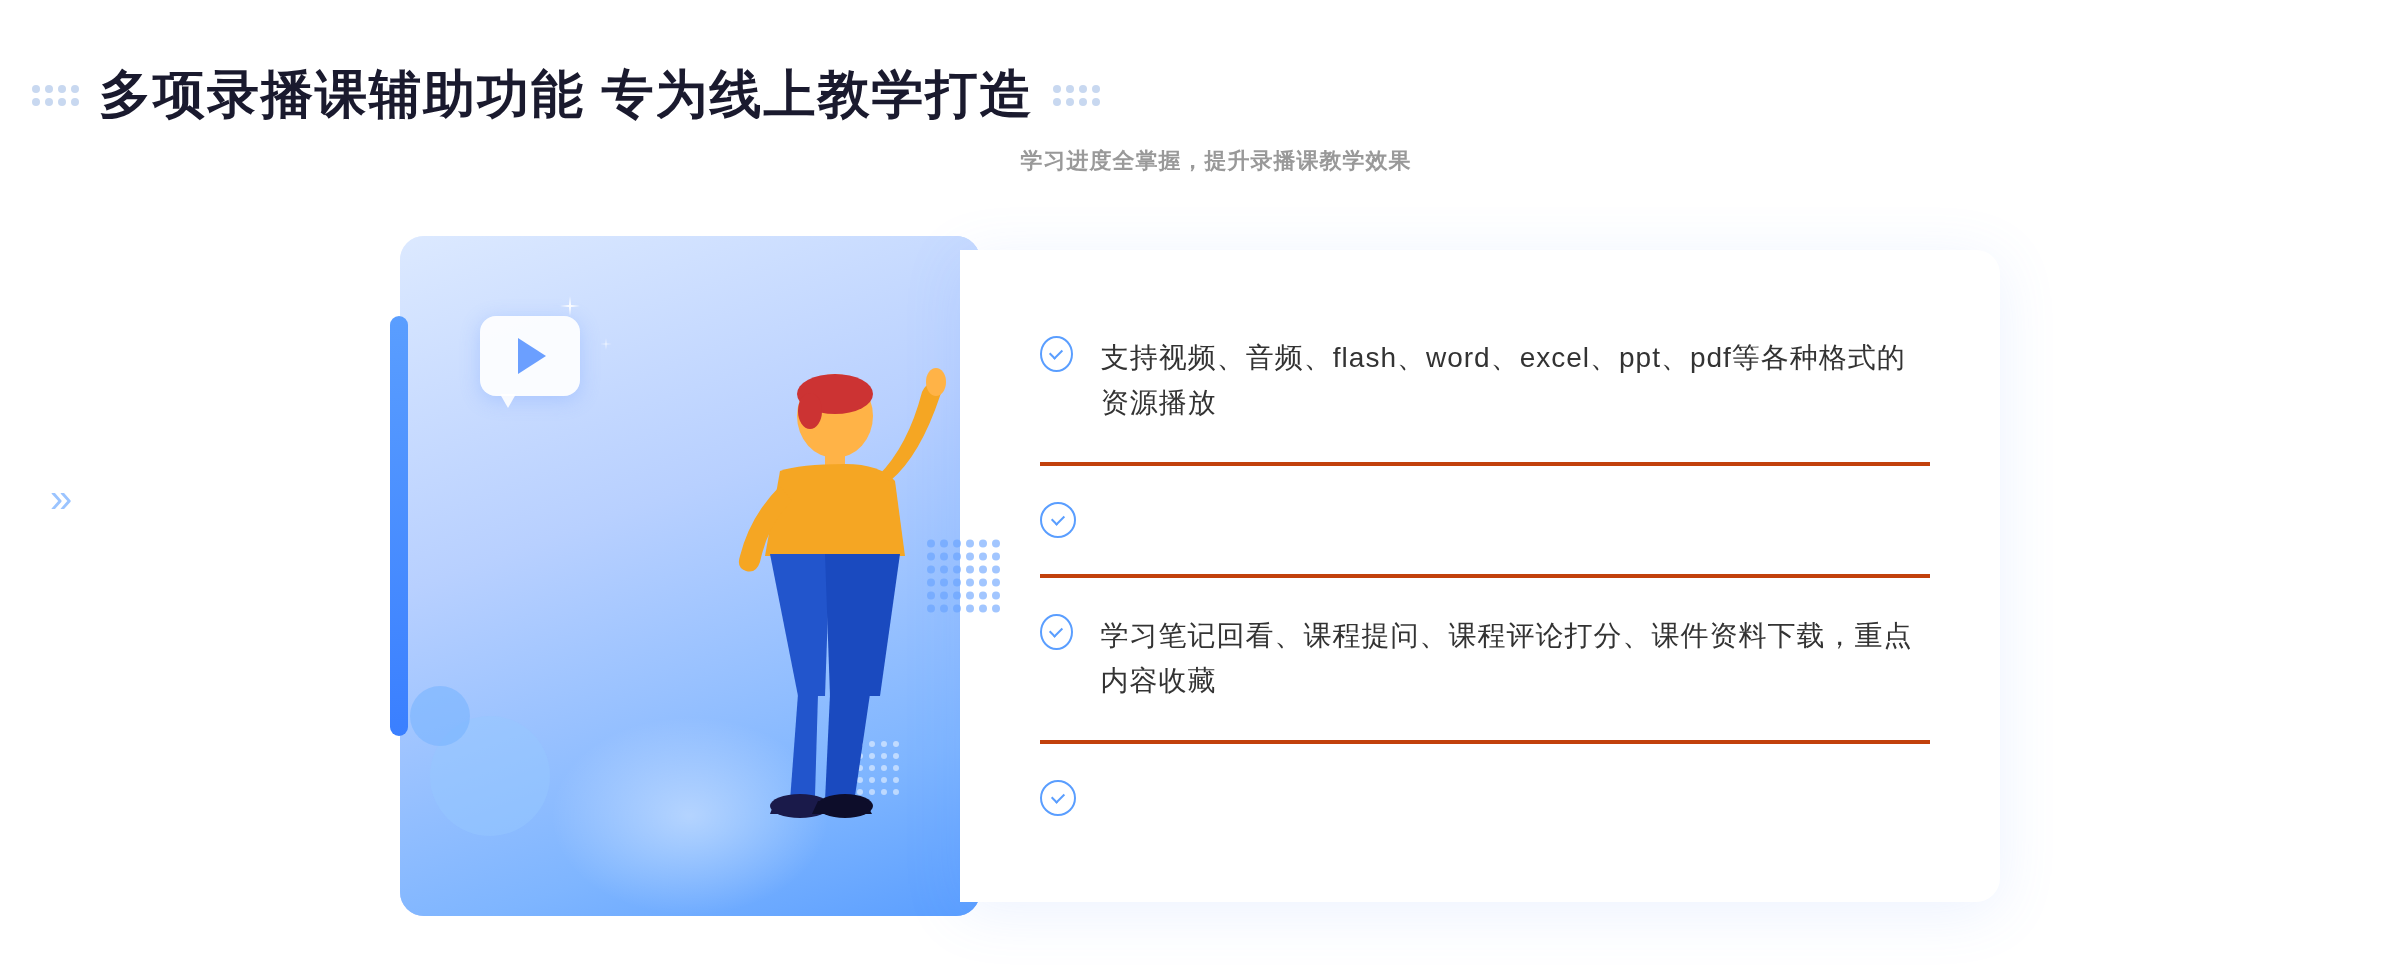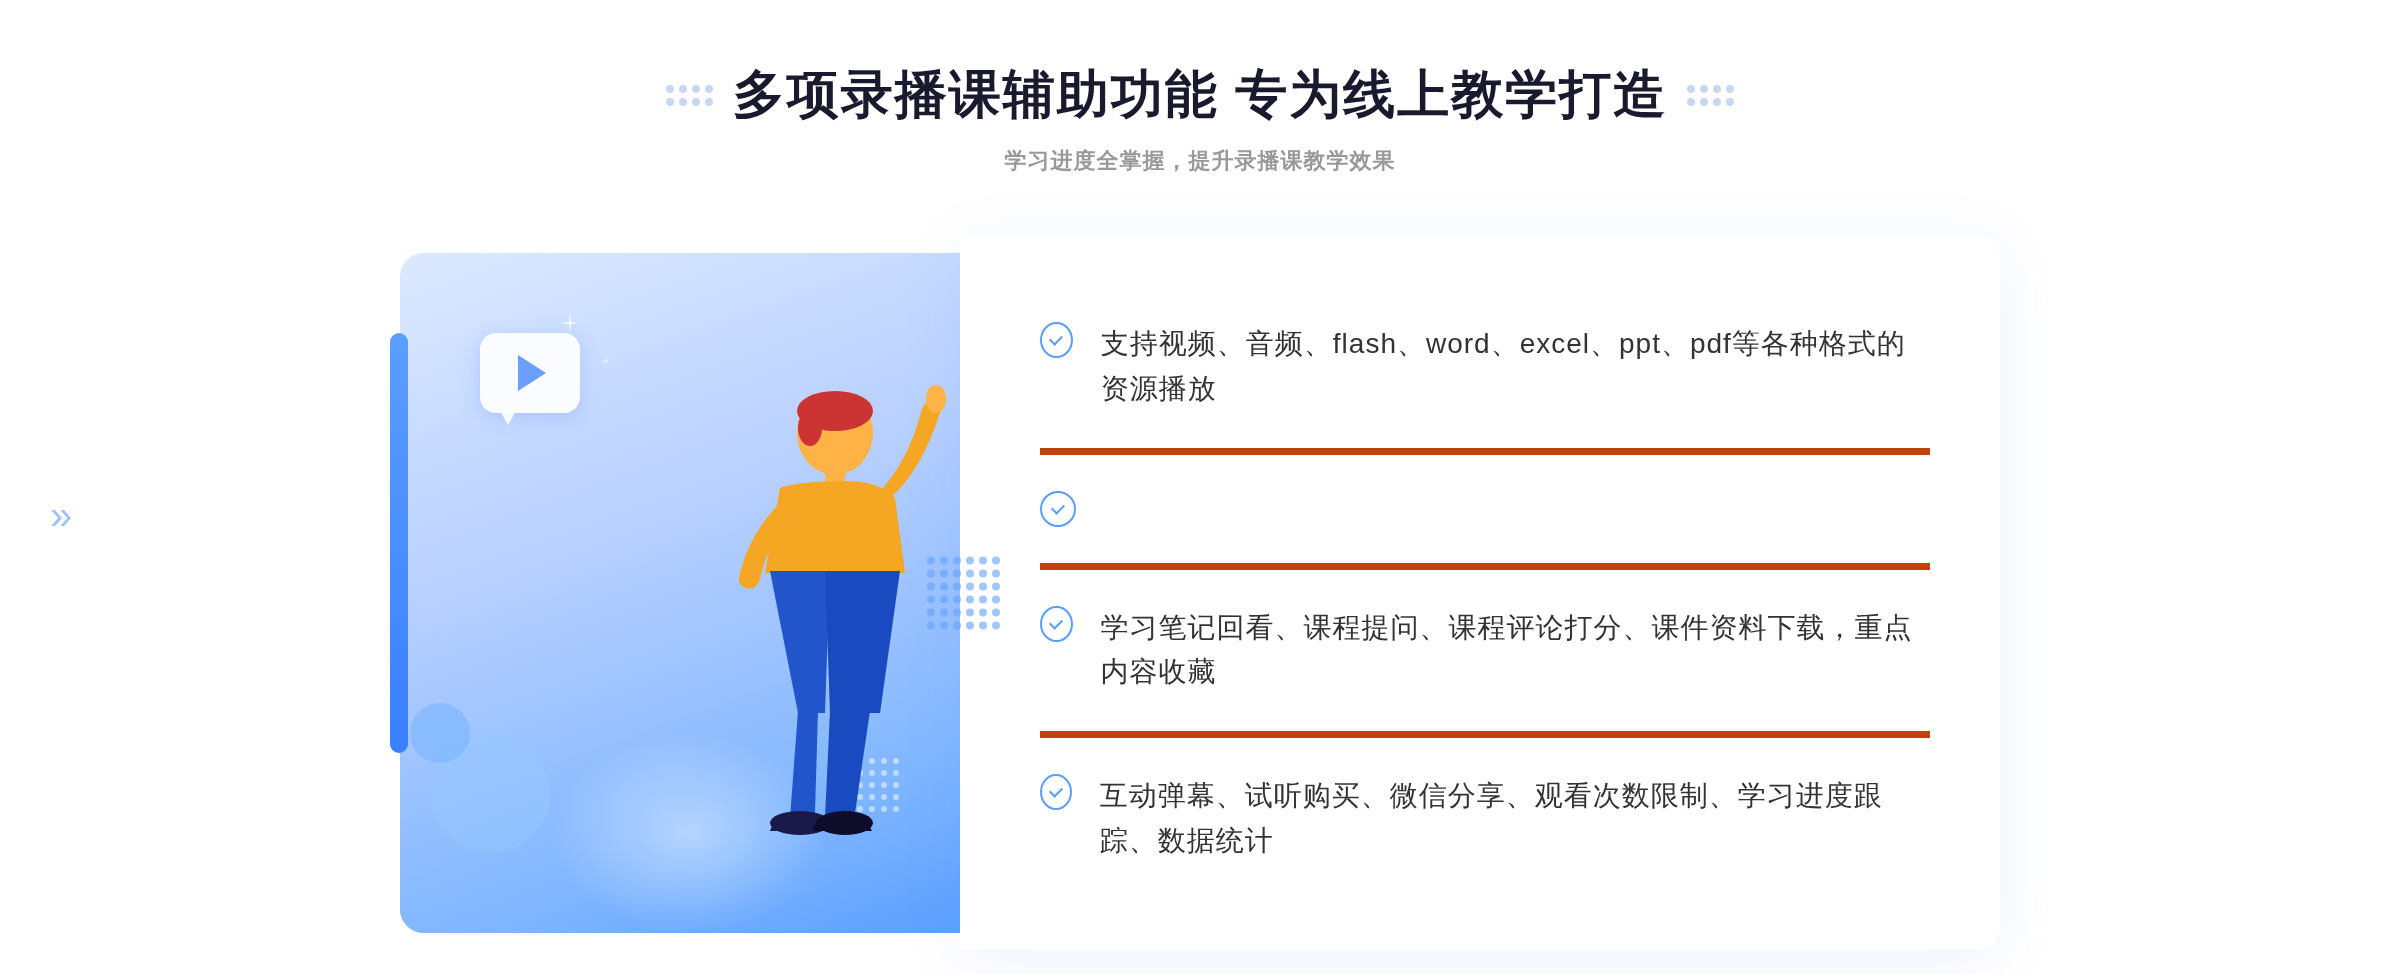--- a/index.html
+++ b/index.html
@@ -27,21 +27,21 @@
       position: relative;
     }
 
     .header-section {
       text-align: center;
       margin-bottom: 60px;
       position: relative;
       width: 100%;
       display: flex;
       flex-direction: column;
-      align-items: center;
+      padding-left: 32px;
     }
 
     .title-row {
       display: flex;
       align-items: center;
       gap: 20px;
       margin-bottom: 16px;
     }
 
     .title-dots {
@@ -186,21 +186,21 @@
       margin-left: -20px;
       z-index: 2;
       position: relative;
     }
 
     .feature-item {
       display: flex;
       align-items: flex-start;
       gap: 28px;
       padding: 36px 0;
-      border-bottom: 7px solid #c2410c;
+      border-bottom: 4px solid #c2410c;
     }
 
     .feature-item:last-child {
       border-bottom: none;
     }
 
     .check-circle {
       width: 36px;
       height: 36px;
       border-radius: 50%;
@@ -478,20 +478,19 @@
         <div class="check-circle"></div>
       </div>
 
       <div class="feature-item">
         <div class="check-circle"></div>
         <span class="feature-text">学习笔记回看、课程提问、课程评论打分、课件资料下载，重点内容收藏</span>
       </div>
 
       <div class="feature-item">
         <div class="check-circle"></div>
-        <span class="feature-text">互动弹幕、试听购买、微信分享、观看次数限制、学习进度跟踪、数据统计</span>
       </div>
 
     </div>
 
   </div>
 
 </div>
 
 </body></html>

